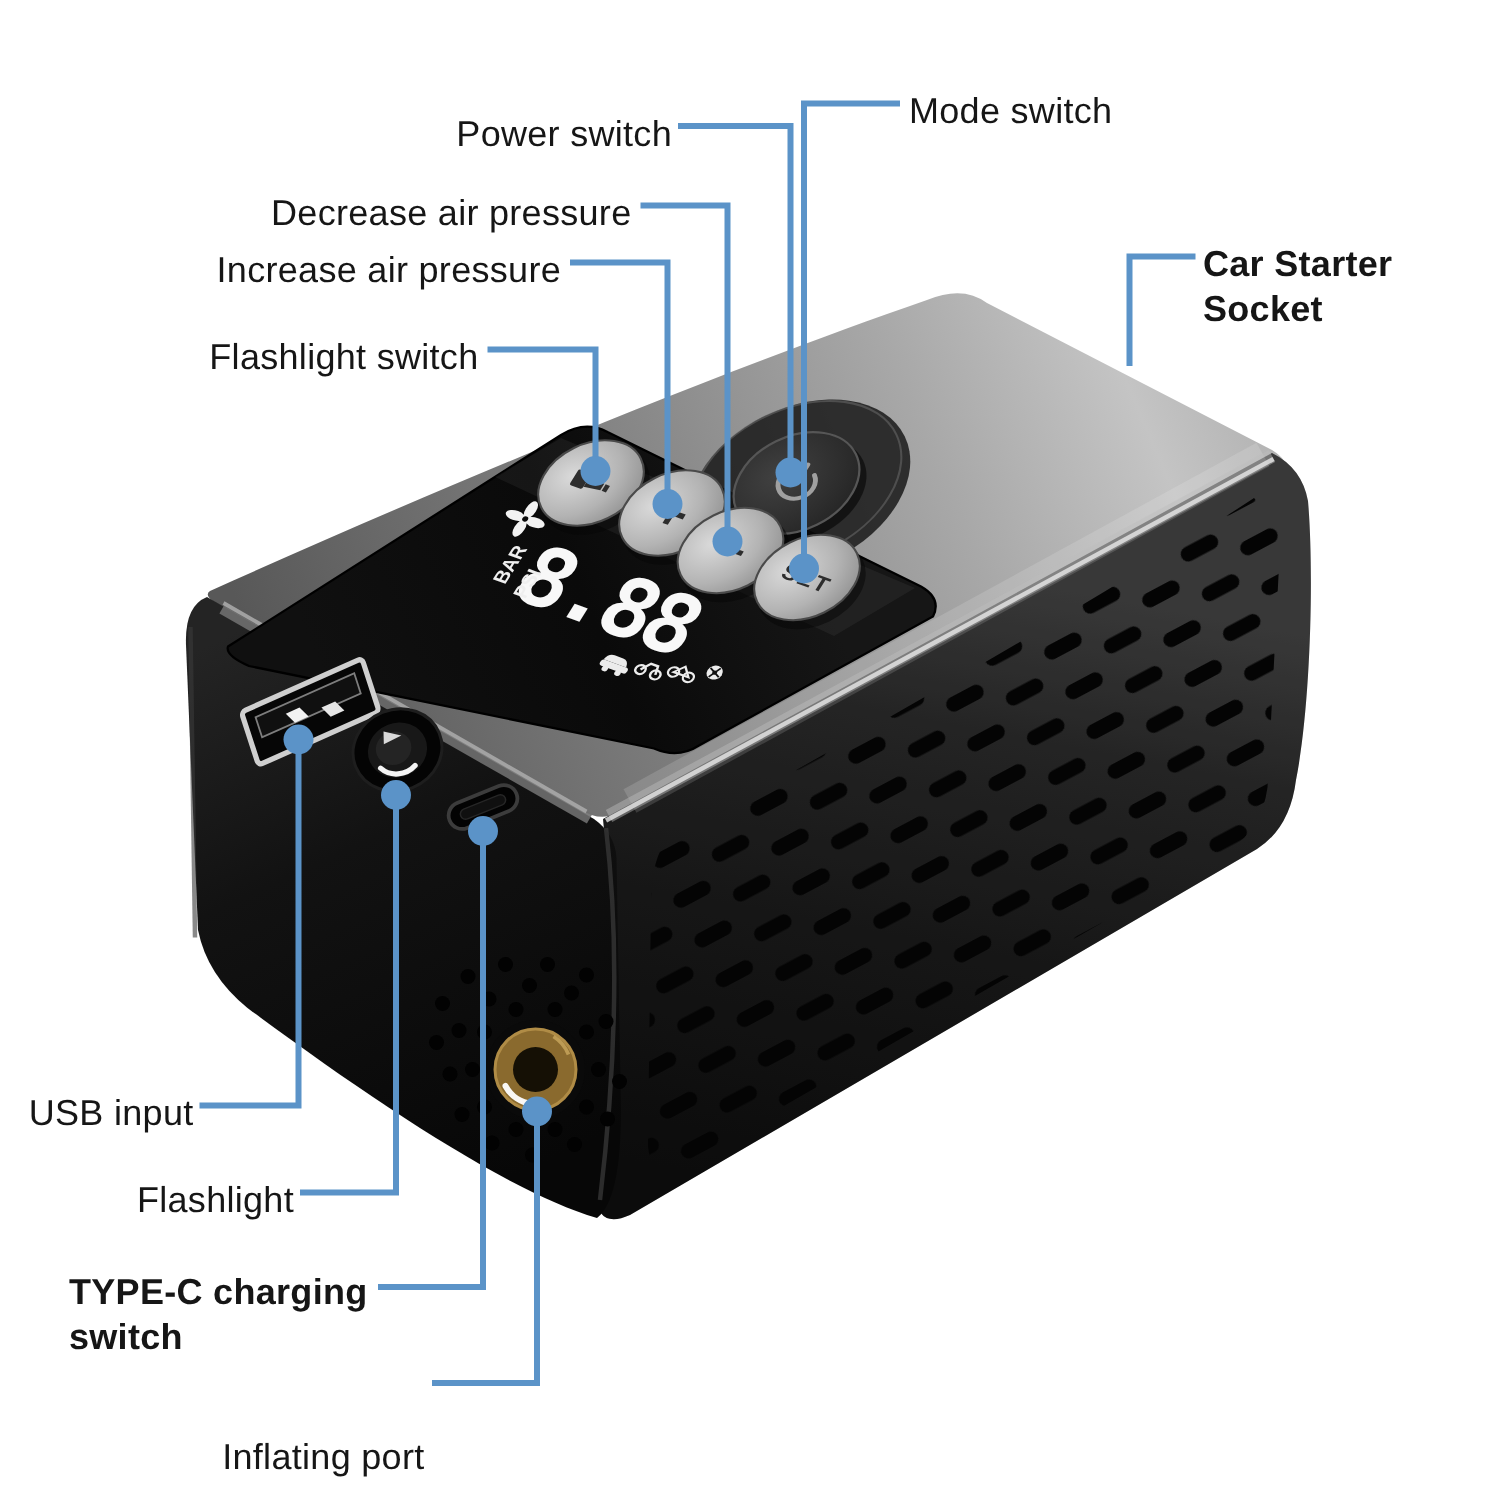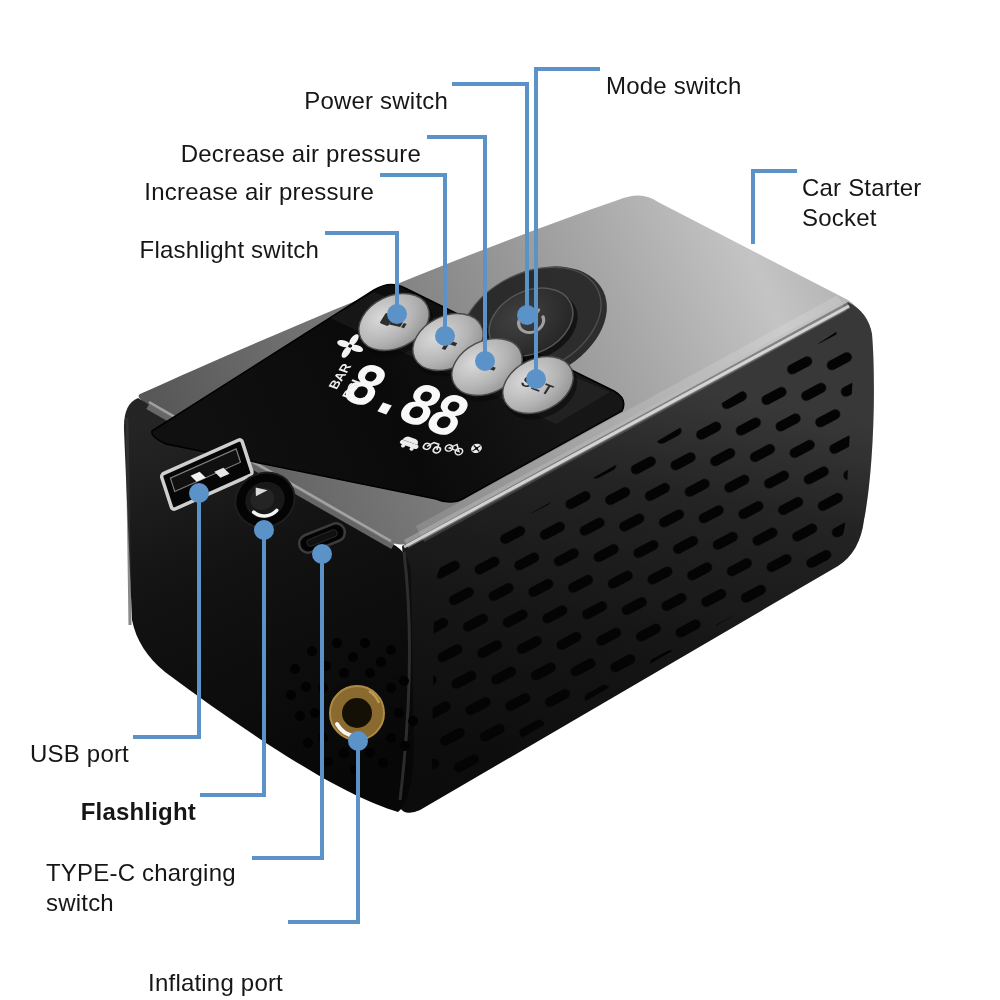--- a/index.html
+++ b/index.html
@@ -2,27 +2,27 @@
 <html><head>
 <meta charset="utf-8">
 <style>
   html,body { margin:0; padding:0; background:#ffffff; }
   .stage {
     position:relative; width:1000px; height:1000px;
     background:#ffffff; overflow:hidden;
     font-family:"Liberation Sans", sans-serif;
   }
   .art { position:absolute; left:0; top:0; z-index:1; }
-  .labels { position:absolute; left:0; top:16px; width:1000px; height:736px; z-index:2; pointer-events:none; }
+  .labels { position:absolute; left:0; top:5px; width:1000px; height:736px; z-index:2; pointer-events:none; }
   .label {
     position:absolute;
     font-size:24px; font-weight:500; color:#161616;
     letter-spacing:0.2px; line-height:30px; white-space:nowrap;
   }
-  .label.wrap { white-space:normal; }
+  .label.wrap { white-space:normal;font-weight:bold; }
   .r { text-align:right; }
 </style>
 </head>
 <body>
 
 <div class="stage">
 
   <svg class="art" width="1000" height="1000" viewBox="0 0 1000 1000">
     <defs>
       <linearGradient id="topG" gradientUnits="userSpaceOnUse" x1="200" y1="500" x2="830" y2="230">
@@ -258,19 +258,19 @@
     </g>
   </svg>
 
   <div class="labels">
     <div class="label r" style="right:552px; top:70px;">Power switch</div>
     <div class="label" style="left:606px; top:55px;">Mode switch</div>
     <div class="label r" style="right:579px; top:123px;">Decrease air pressure</div>
     <div class="label r" style="right:626px; top:161px;">Increase air pressure</div>
     <div class="label r" style="right:681px; top:219px;margin-left:48px;">Flashlight switch</div>
     <div class="label wrap" style="left:802px; top:157px; width:170px;">Car Starter Socket</div>
-    <div class="label r" style="right:871px; top:723px;">USB port</div>
-    <div class="label r" style="right:804px; top:781px;font-weight:bold;">Flashlight</div>
+    <div class="label r" style="right:871px; top:723px;">USB input</div>
+    <div class="label r" style="right:804px; top:781px;">Flashlight</div>
     <div class="label wrap" style="left:46px; top:842px; width:205px;">TYPE-C charging switch</div>
     <div class="label r" style="right:717px; top:908px;margin-top:44px;">Inflating port</div>
   </div>
 
 </div>
 
 </body></html>

